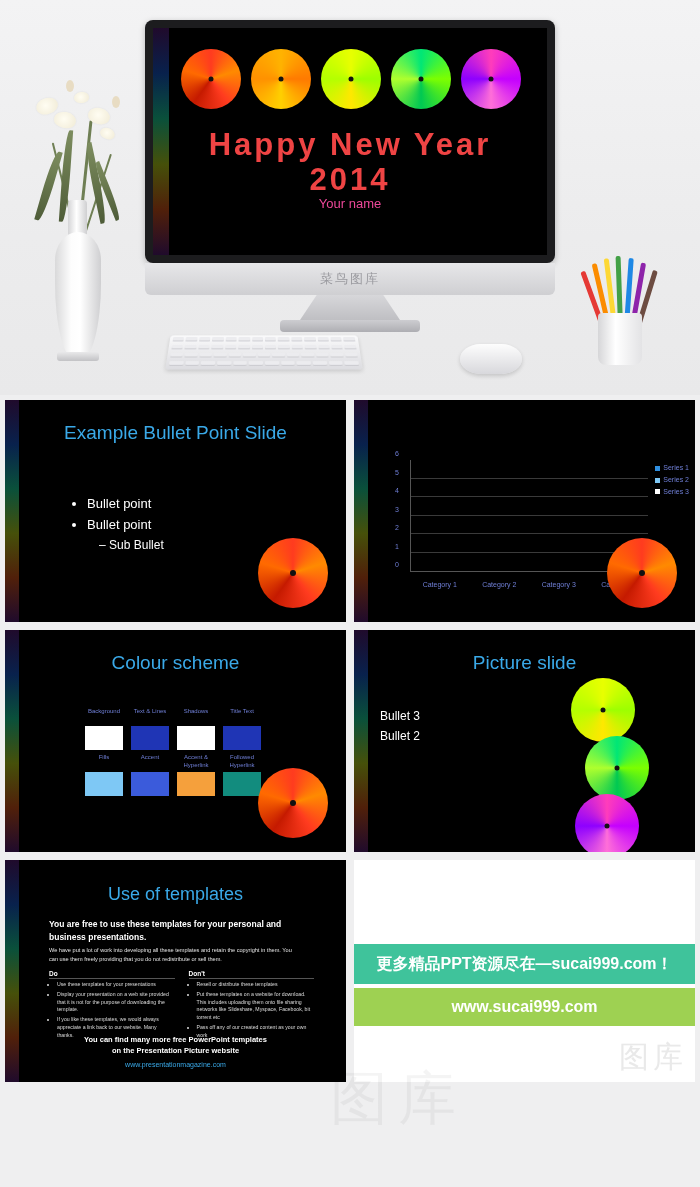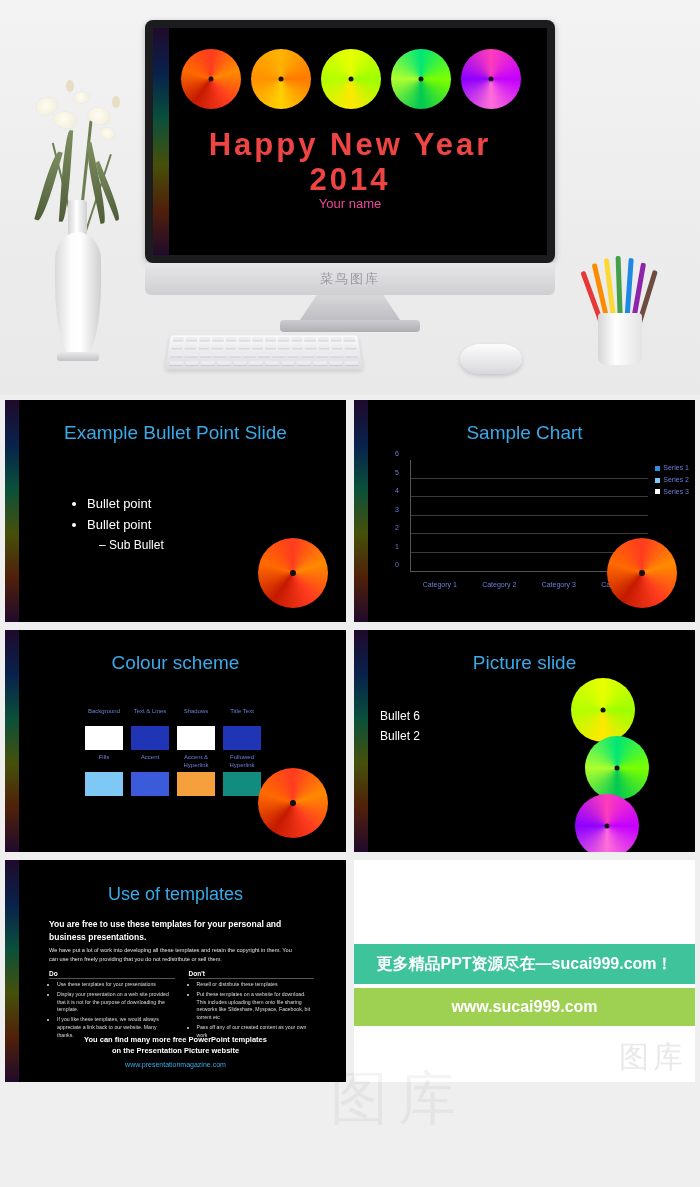--- a/index.html
+++ b/index.html
@@ -284,21 +284,20 @@
         <ul class="bullets">
           <li>Bullet point</li>
           <li>Bullet point</li>
           <li class="sub">Sub Bullet</li>
         </ul>
         <div class="corner-flower"></div>
       </div>
 
       <div class="slide">
         <div class="spectrum"></div>
-        <div class="slide-title">Sample Chart</div>
 
         <div class="chartbox">
           <div class="chart-plot">
             <div class="gridline" style="bottom:16.6%"></div>
             <div class="gridline" style="bottom:33.3%"></div>
             <div class="gridline" style="bottom:50%"></div>
             <div class="gridline" style="bottom:66.6%"></div>
             <div class="gridline" style="bottom:83.3%"></div>
 
             <span class="yt" style="bottom:0%">0</span>
@@ -395,21 +394,21 @@
           </div>
         </div>
 
         <div class="corner-flower"></div>
       </div>
 
       <div class="slide">
         <div class="spectrum"></div>
         <div class="slide-title">Picture slide</div>
         <div class="pic-bullets">
-          <div>Bullet 6</div>
+          <div>Bullet 3</div>
           <div>Bullet 2</div>
         </div>
         <div class="pic-stack">
           <div class="pic-fl fl-yel"></div>
           <div class="pic-fl fl-grn" style="margin-left:14px"></div>
           <div class="pic-fl fl-pnk" style="margin-left:4px"></div>
         </div>
       </div>
     </div>
 

